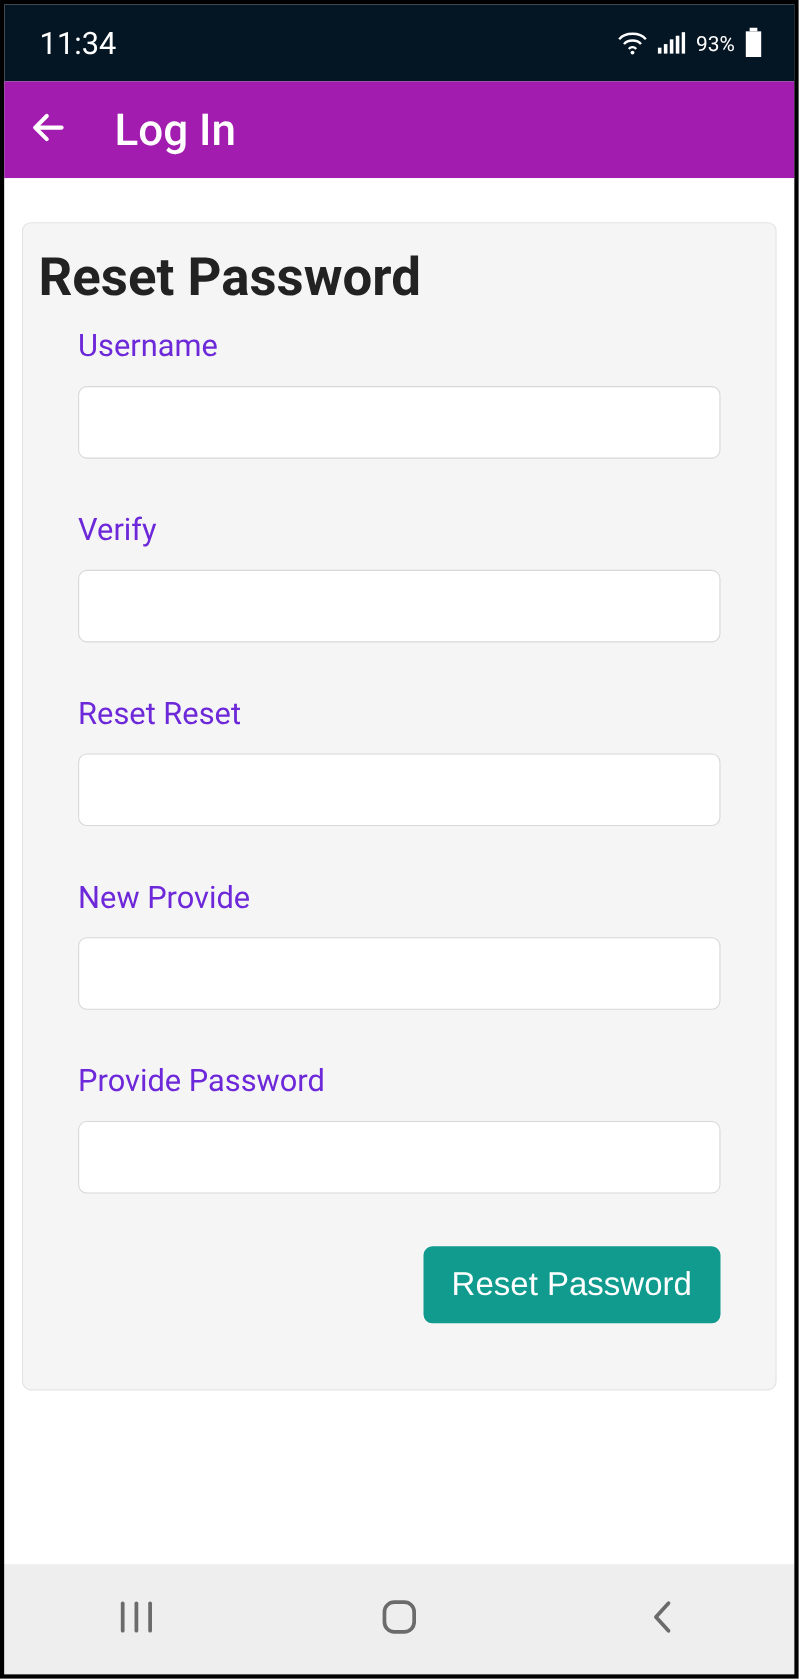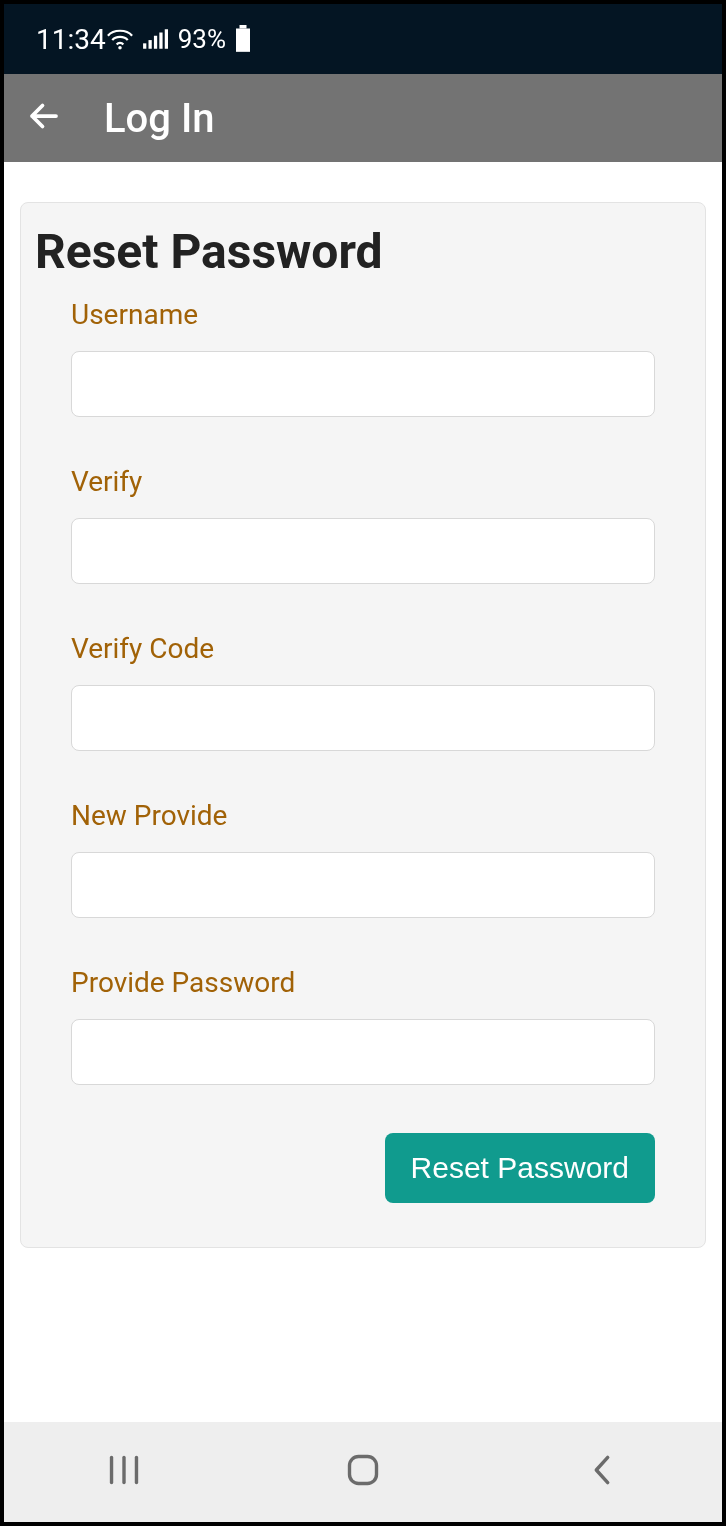--- a/index.html
+++ b/index.html
@@ -22,41 +22,42 @@
     display: flex;
     flex-direction: column;
   }
   
   .status-bar {
     background: #041523;
     color: #fff;
     height: 70px;
     display: flex;
     align-items: center;
+    justify-content: space-between;
     padding: 0 28px 0 32px;
     font-size: 28px;
   }
   .status-left {
     font-weight: 400;
   }
   .status-right {
     display: flex;
     align-items: center;
     gap: 8px;
   }
   .status-right svg {
     display: block;
   }
   .battery-text {
-    font-size: 26px;
+    font-size: 19px;
     margin-left: 2px;
   }
   
   .app-header {
-    background: #737373;
+    background: #a21caf;
     color: #fff;
     height: 88px;
     display: flex;
     align-items: center;
     padding: 0 20px;
     gap: 40px;
   }
   .back-arrow {
     width: 40px;
     height: 40px;
@@ -72,21 +73,21 @@
   .content {
     flex: 1;
     background: #fff;
     padding: 40px 16px 0 16px;
     overflow: auto;
   }
   .card {
     background: #f5f5f5;
     border: 1px solid #e3e3e3;
     border-radius: 8px;
-    padding: 20px 14px 44px 14px;
+    padding: 20px 14px 60px 14px;
   }
   .card-title {
     font-size: 48px;
     font-weight: 700;
     color: #222;
     margin-bottom: 18px;
   }
   .card-subtitle {
     font-size: 33px;
     font-weight: 700;
@@ -96,21 +97,21 @@
   }
   .form {
     padding: 0 36px;
   }
   .form-group {
     margin-bottom: 48px;
   }
   .form-label {
     display: block;
     font-size: 28px;
-    color: #a16207;
+    color: #6d28d9;
     margin-bottom: 20px;
   }
   .form-input {
     width: 100%;
     height: 66px;
     background: #fff;
     border: 1px solid #d8d8d8;
     border-radius: 8px;
     font-size: 24px;
     padding: 0 16px;
@@ -202,21 +203,21 @@
       <div class="form">
         <div class="form-group">
           <label class="form-label">Username</label>
           <input class="form-input" type="text" value="" style="">
         </div>
         <div class="form-group">
           <label class="form-label">Verify</label>
           <input class="form-input" type="text" value="" style="">
         </div>
         <div class="form-group">
-          <label class="form-label">Verify Code</label>
+          <label class="form-label">Reset Reset</label>
           <input class="form-input" type="text" value="" style="">
         </div>
         <div class="form-group">
           <label class="form-label">New Provide</label>
           <input class="form-input" type="password" value="" style="">
         </div>
         <div class="form-group">
           <label class="form-label">Provide Password</label>
           <input class="form-input" type="password" value="" style="">
         </div>

